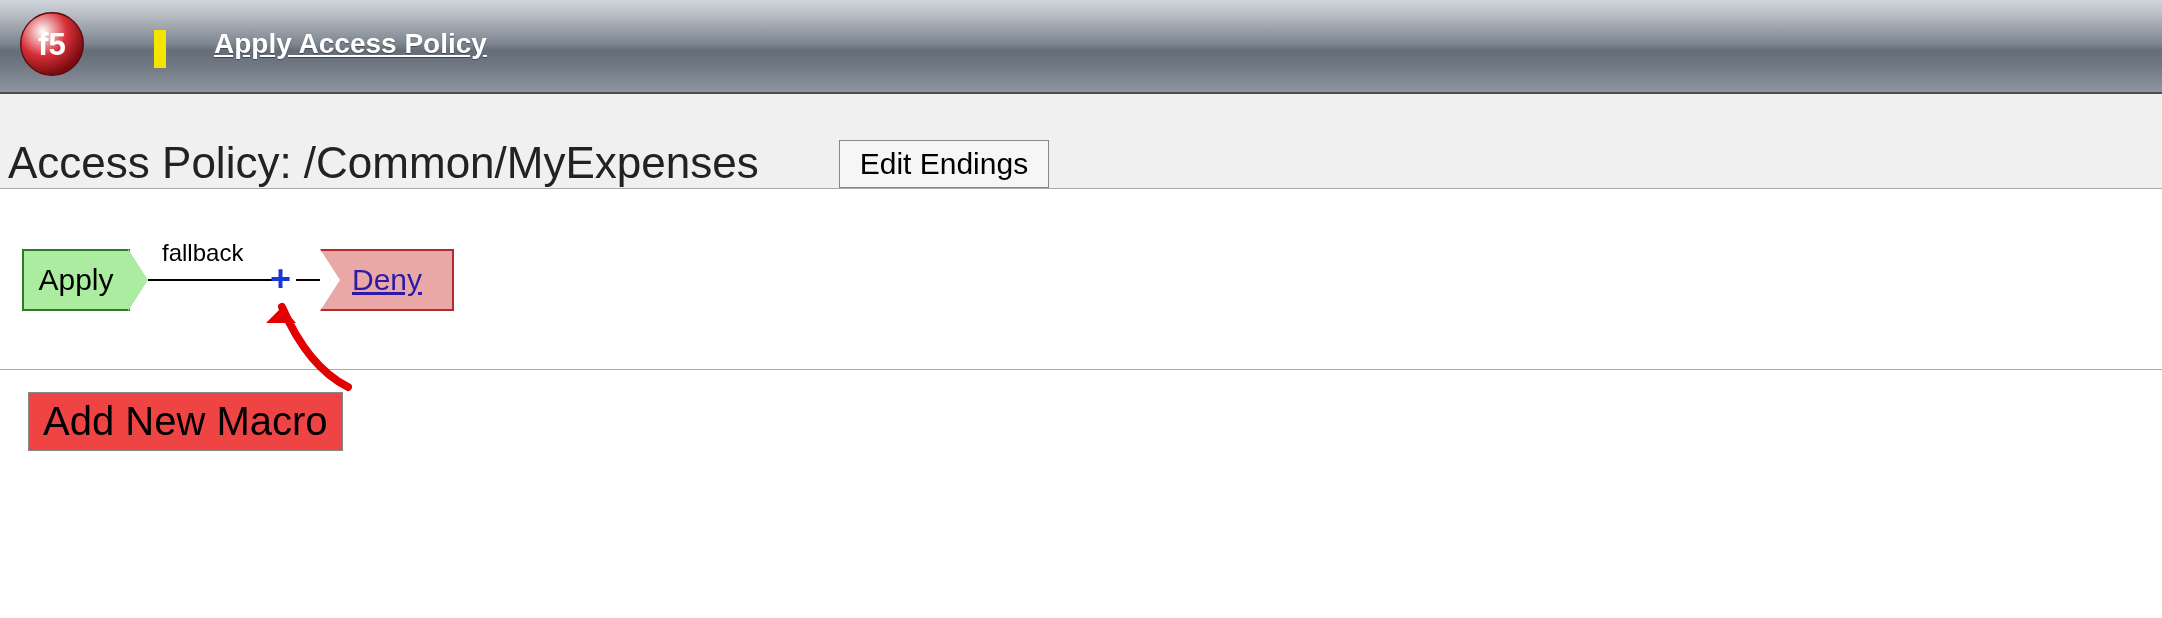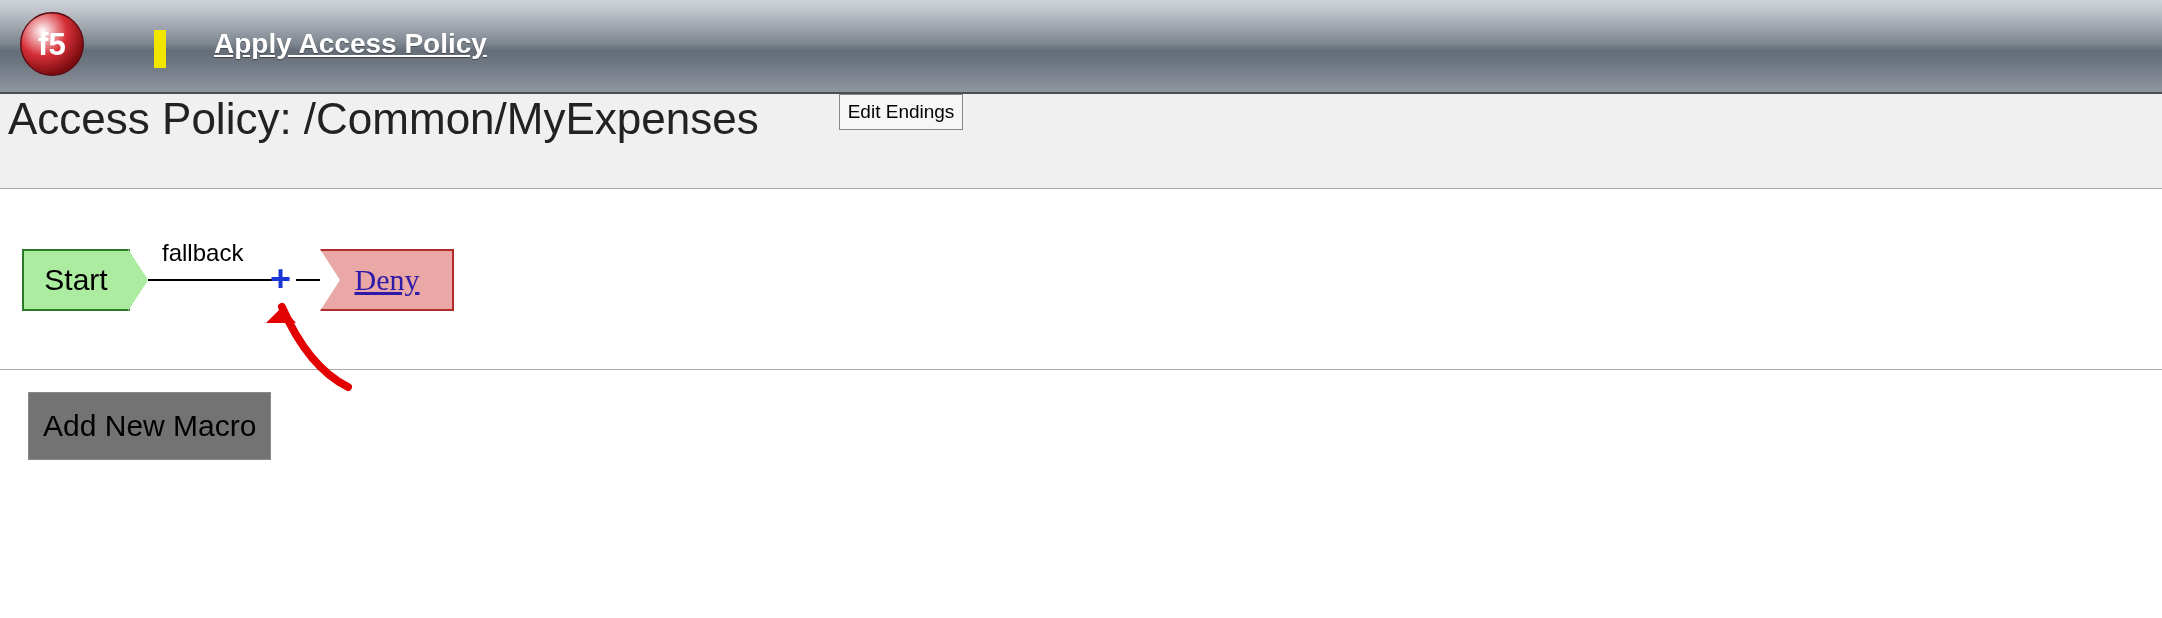--- a/index.html
+++ b/index.html
@@ -52,32 +52,32 @@
     text-shadow: 0 1px 1px rgba(0,0,0,0.4);
     margin-left: 28px;
   }
 
   
   .title-row {
     height: 94px;
     background: #f0f0f0;
     border-bottom: 1px solid #aaaaaa;
     display: flex;
-    align-items: flex-start;
+    align-items: flex-end;
     padding-left: 8px;
     gap: 40px;
   }
   .title-text {
     font-size: 44px;
     color: #222;
   }
   .edit-endings-btn {
-    font-size: 19px;
+    font-size: 30px;
     font-family: inherit;
-    padding: 6px 8px;
+    padding: 6px 20px;
     background: #f6f6f6;
     border: 1px solid #888;
     cursor: pointer;
     margin-left: 40px;
   }
   .endings-note {
     font-size: 30px;
     color: #333;
   }
 
@@ -167,21 +167,20 @@
     background: #e9a8a5;
     border: 2px solid #b02c2c;
     box-sizing: border-box;
     font-size: 30px;
     color: #2e1aa8;
     text-decoration: underline;
     display: flex;
     align-items: center;
     justify-content: center;
     cursor: pointer;
-    font-family: Liberation Serif, serif;
   }
   .deny-notch {
     position: absolute;
     left: 320px;
     top: 60px;
     width: 0;
     height: 0;
     border-top: 31px solid transparent;
     border-bottom: 31px solid transparent;
     border-left: 20px solid #ffffff;
@@ -207,24 +206,24 @@
     left: 258px;
     top: 98px;
     pointer-events: none;
   }
 
   
   .macro-row {
     padding: 22px 0 0 28px;
   }
   .add-macro-btn {
-    font-size: 30px;
+    font-size: 40px;
     font-family: inherit;
-    padding: 16px 14px;
-    background: #737373;
+    padding: 6px 14px;
+    background: #ef4444;
     border: 1px solid #888;
     cursor: pointer;
   }
 </style>
 </head>
 <body>
 
 <div class="top-banner">
   <svg class="f5-logo" viewBox="0 0 100 100">
     <defs>
@@ -242,21 +241,21 @@
 </div>
 
 <div class="title-row">
   <span class="title-text">Access Policy: /Common/MyExpenses</span>
   <button class="edit-endings-btn">Edit Endings</button>
 </div>
 
 <div class="flow-canvas">
 
   <div class="start-node">
-    <span>Start</span>
+    <span>Apply</span>
   </div>
   <div class="start-notch"></div>
 
   <div class="conn-line" id="line1"></div>
   <span class="fallback-label">fallback</span>
 
   <span class="plus-btn">+</span>
 
   <div class="conn-line" id="line2"></div>
 

